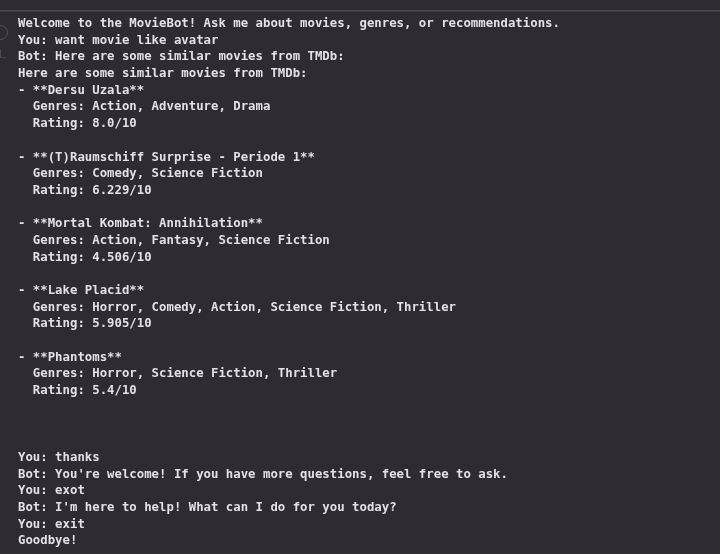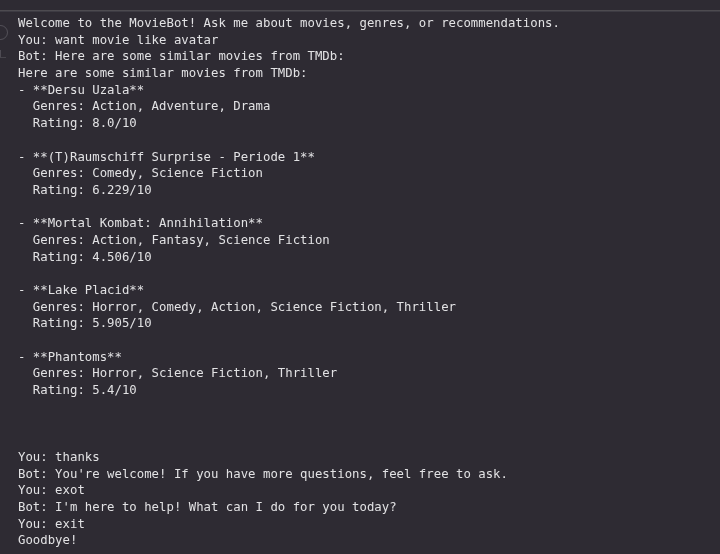--- a/index.html
+++ b/index.html
@@ -74,20 +74,21 @@
     color: #e2e2e4;
     font-size: 12.3px;
     line-height: 16.7px;
     white-space: pre;
     letter-spacing: 0.02px;
   }
 
   .line {
     height: 16.7px;
     white-space: pre;
+    font-weight: bold;
   }
   .line.blank {
     height: 16.7px;
   }
 </style>
 </head>
 <body style="background: rgb(46, 43, 51);">
 
 <div id="terminal" style="background: rgb(46, 43, 51);">
 

